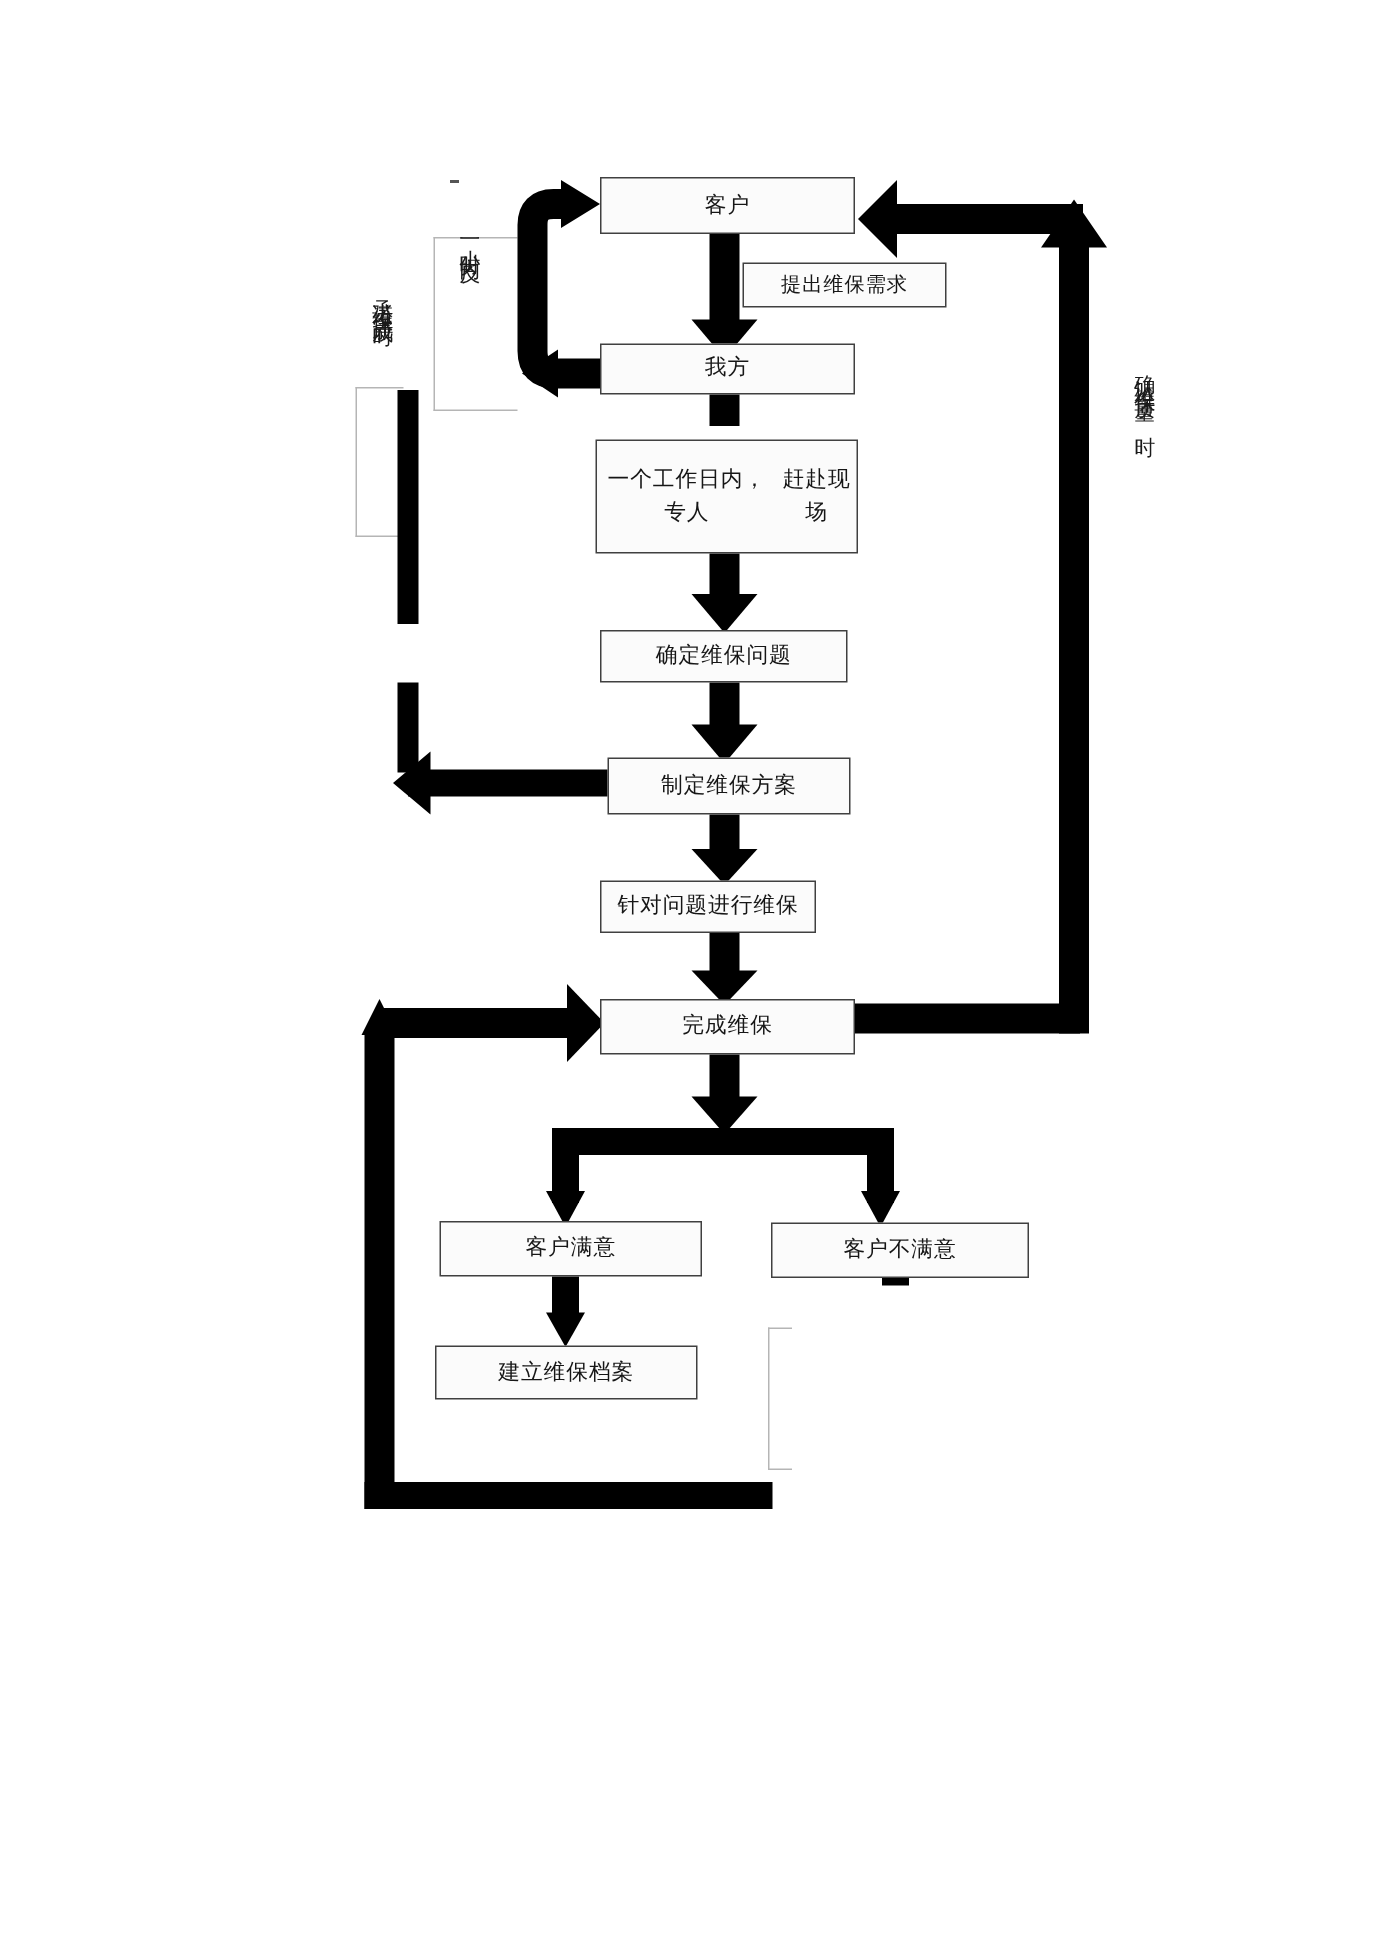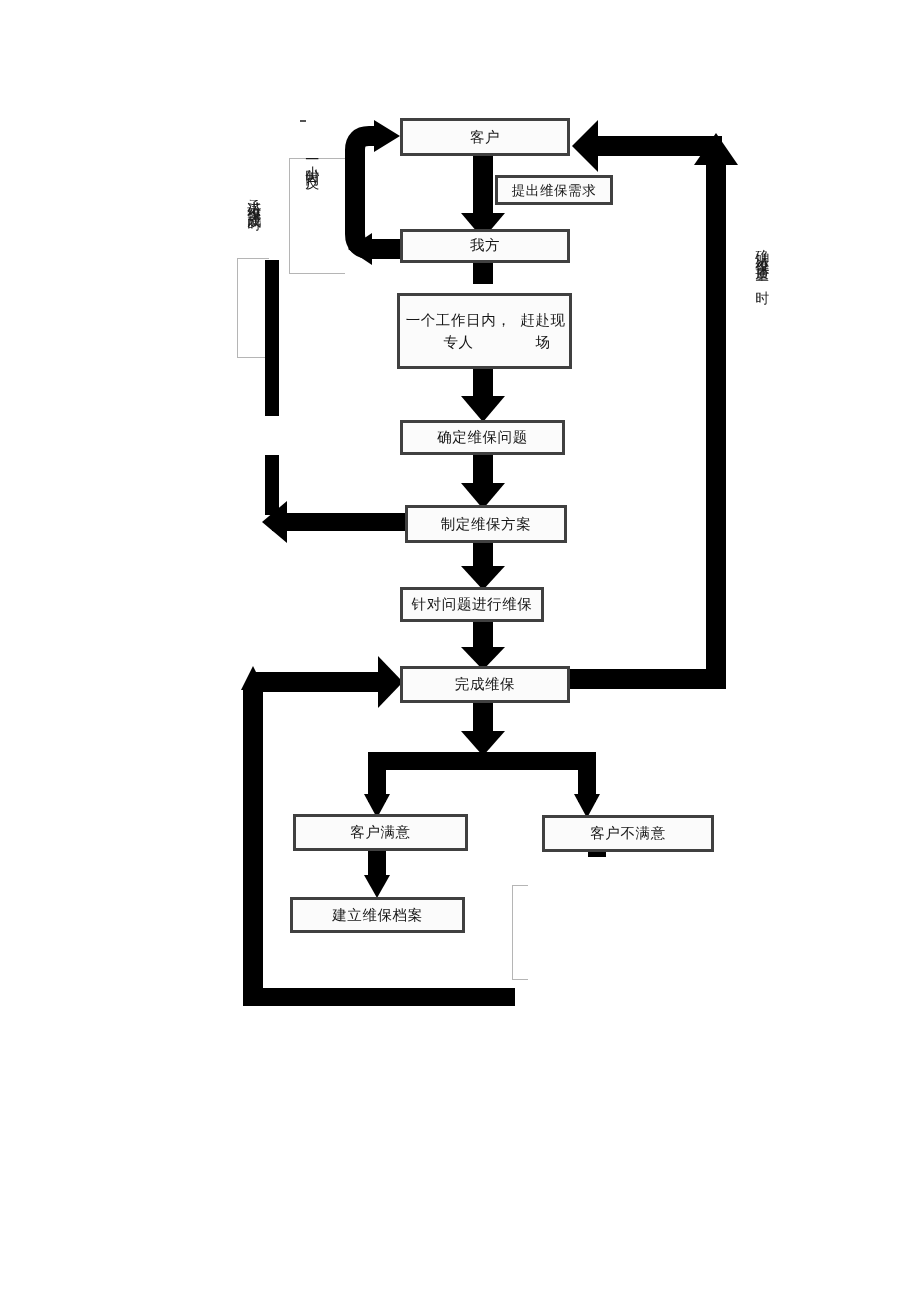--- a/index.html
+++ b/index.html
@@ -14,21 +14,21 @@
   #page {
     position: relative;
     width: 920px;
     height: 1301px;
     background: #ffffff;
     overflow: hidden;
   }
   .box {
     position: absolute;
     box-sizing: border-box;
-    border: 3px solid #404040;
+    border: 1px solid #404040;
     background: #fbfbfb;
     display: flex;
     align-items: center;
     justify-content: center;
     text-align: center;
     color: #161616;
     font-size: 14.5px;
     line-height: 1.55;
     letter-spacing: 0.6px;
     font-family: "DejaVu Serif", "Liberation Serif", serif;
@@ -167,21 +167,21 @@
   </svg>
 
   <div class="bracket" style="left:289px; top:158px; width:56px; height:116px;"></div>
   <div class="bracket" style="left:237px; top:258px; width:32px; height:100px;"></div>
   <div class="bracket" style="left:512px; top:885px; width:16px; height:95px;"></div>
 
   <div class="box" style="left:400px; top:118px; width:170px; height:38px;">
     <span>客户</span>
   </div>
 
-  <div class="box" style="left:495px; top:175px; width:118px; height:30px; font-size:13.5px;">
+  <div class="box" style="left:495px; top:175px; width:136px; height:30px; font-size:13.5px;">
     <span>提出维保需求</span>
   </div>
 
   <div class="box" style="left:400px; top:229px; width:170px; height:34px;font-family:Liberation Mono, monospace;">
     <span>我方</span>
   </div>
 
   <div class="box" style="left:397px; top:293px; width:175px; height:76px; flex-direction:row;">
     <span>一个工作日内，专人</span>
     <span>赶赴现场</span>
@@ -200,21 +200,21 @@
   </div>
 
   <div class="box" style="left:293px; top:814px; width:175px; height:37px;">
     <span>客户满意</span>
   </div>
 
   <div class="box" style="left:400px; top:666px; width:170px; height:37px;">
     <span>完成维保</span>
   </div>
 
-  <div class="box" style="left:514px; top:815px; width:172px; height:37px;margin-left:28px;">
+  <div class="box" style="left:514px; top:815px; width:172px; height:37px;">
     <span>客户不满意</span>
   </div>
 
   <div class="box" style="left:290px; top:897px; width:175px; height:36px;">
     <span>建立维保档案</span>
   </div>
 
   <div class="vlabel" style="left:247px; top:188px;">承诺维保完成时</div>
 
   <div class="vlabel" style="left:305px; top:152px;">一小时内反</div>

